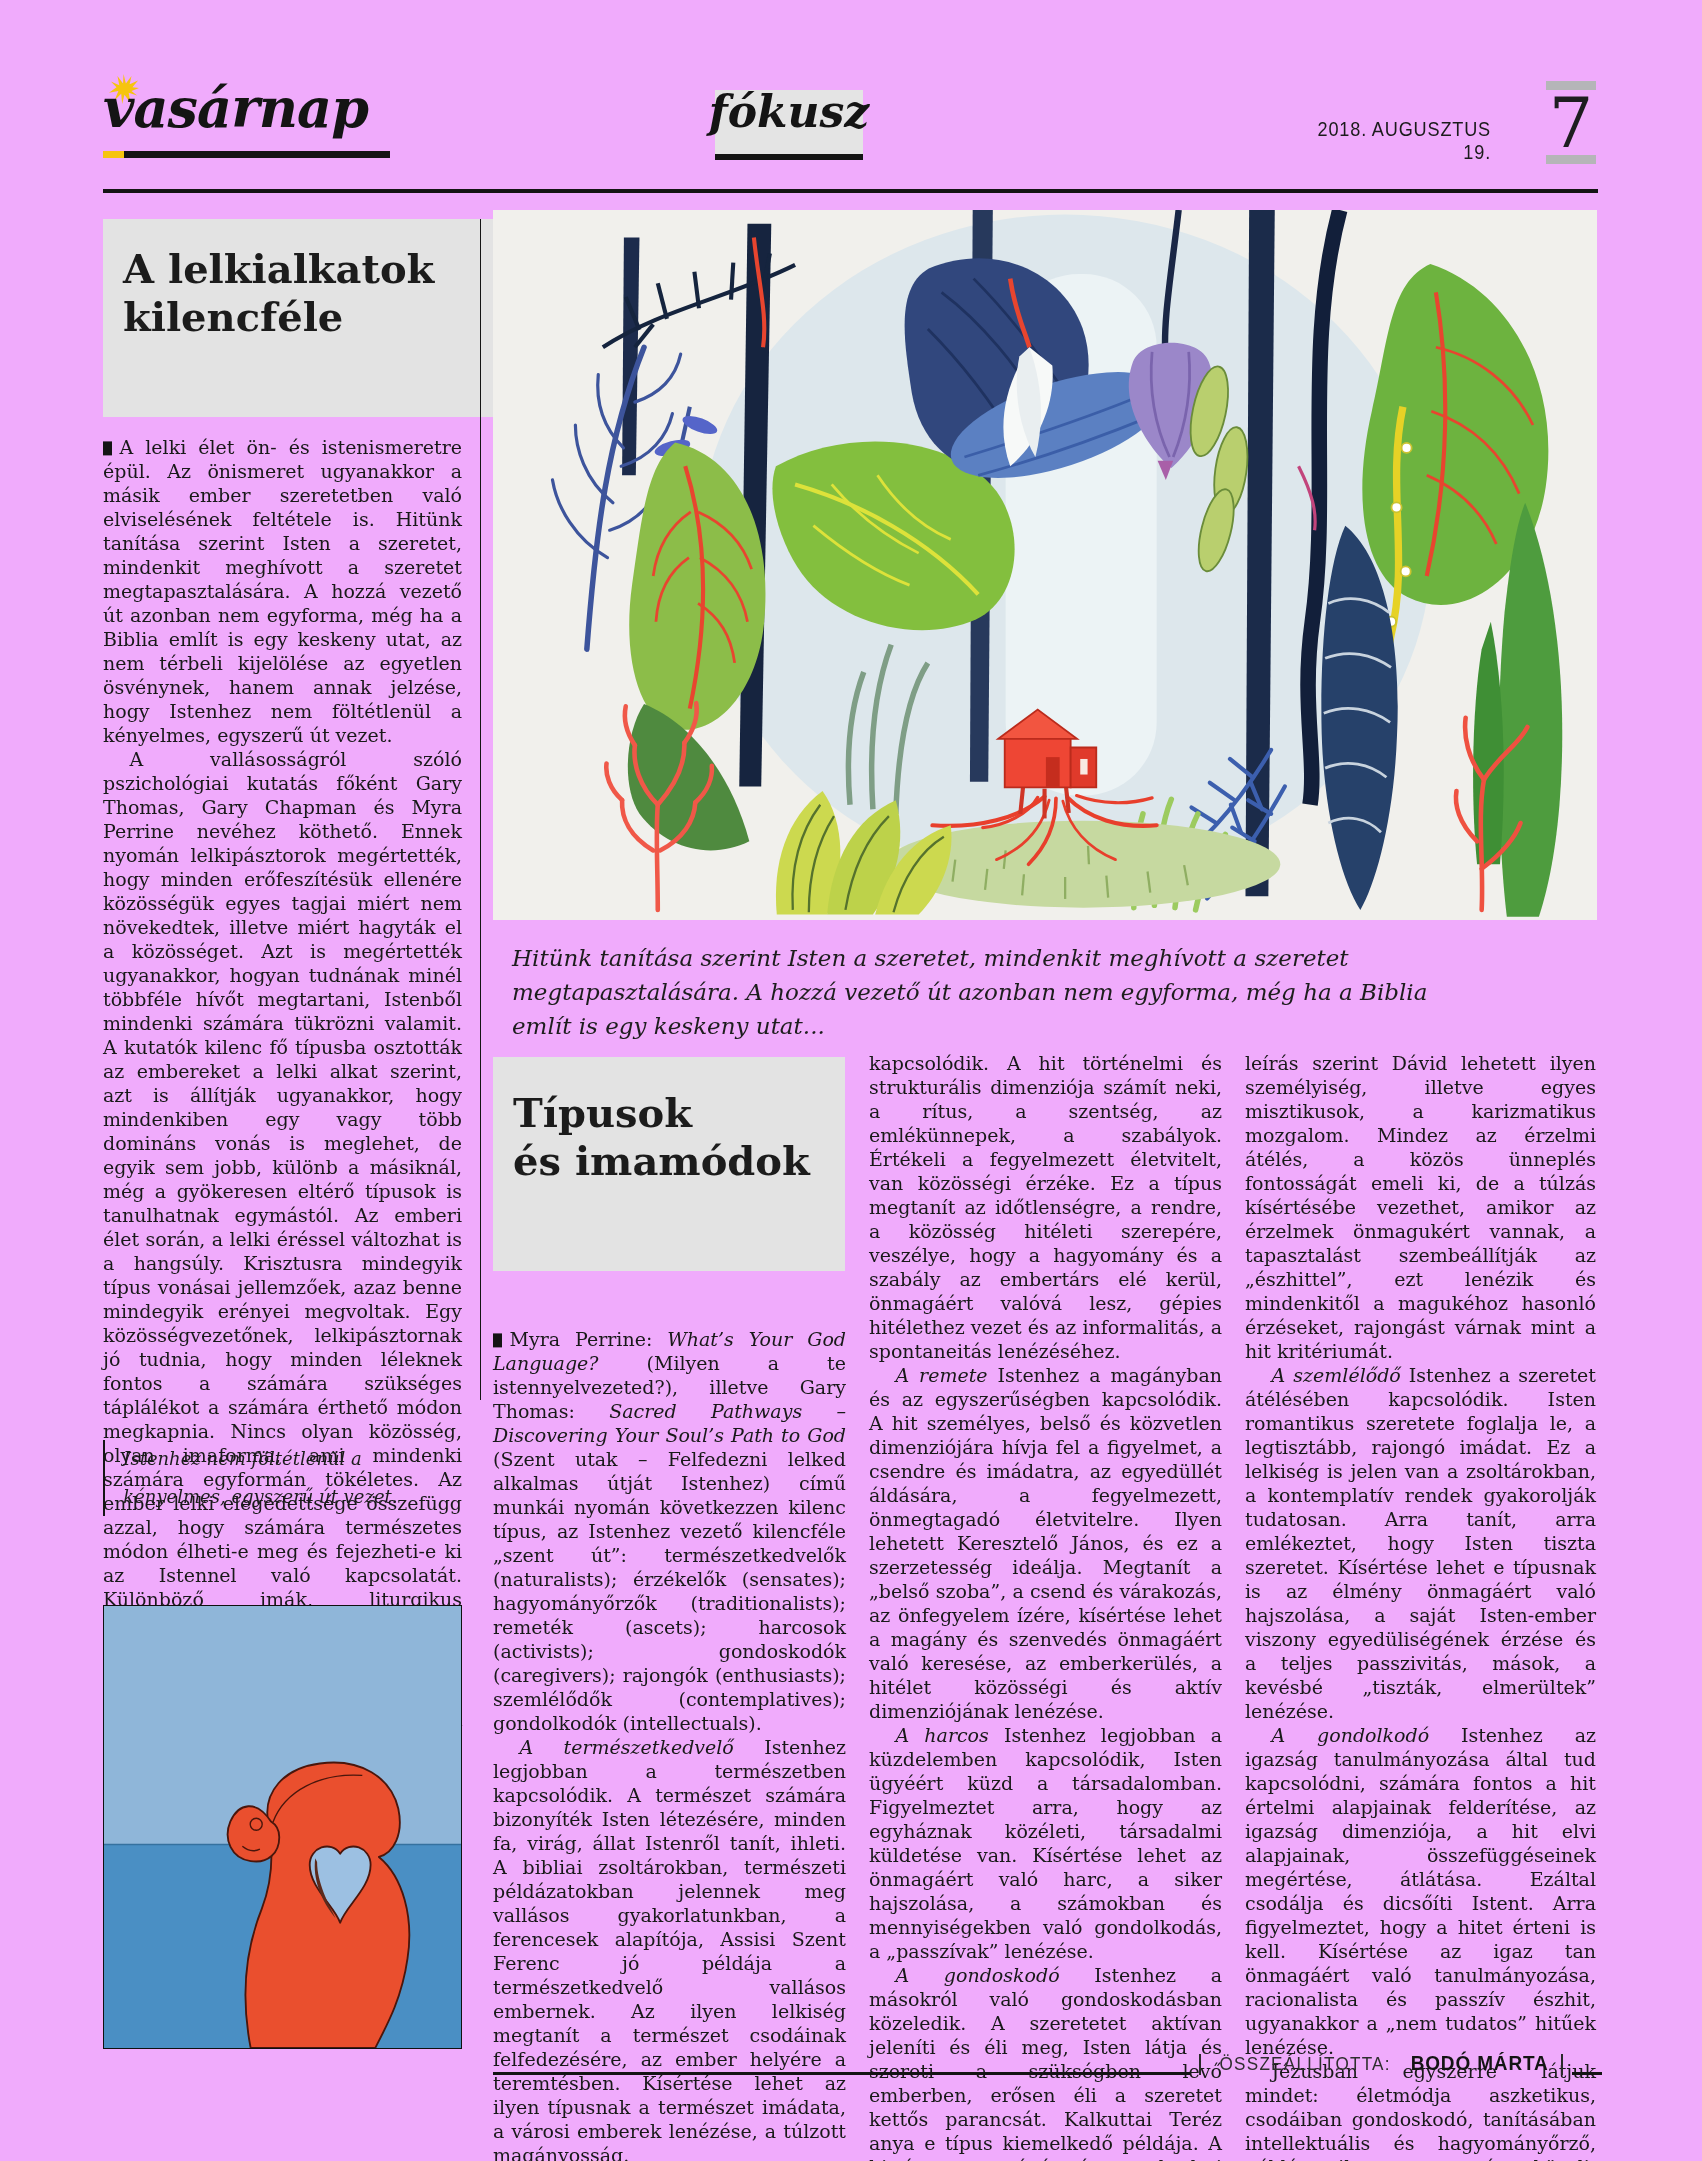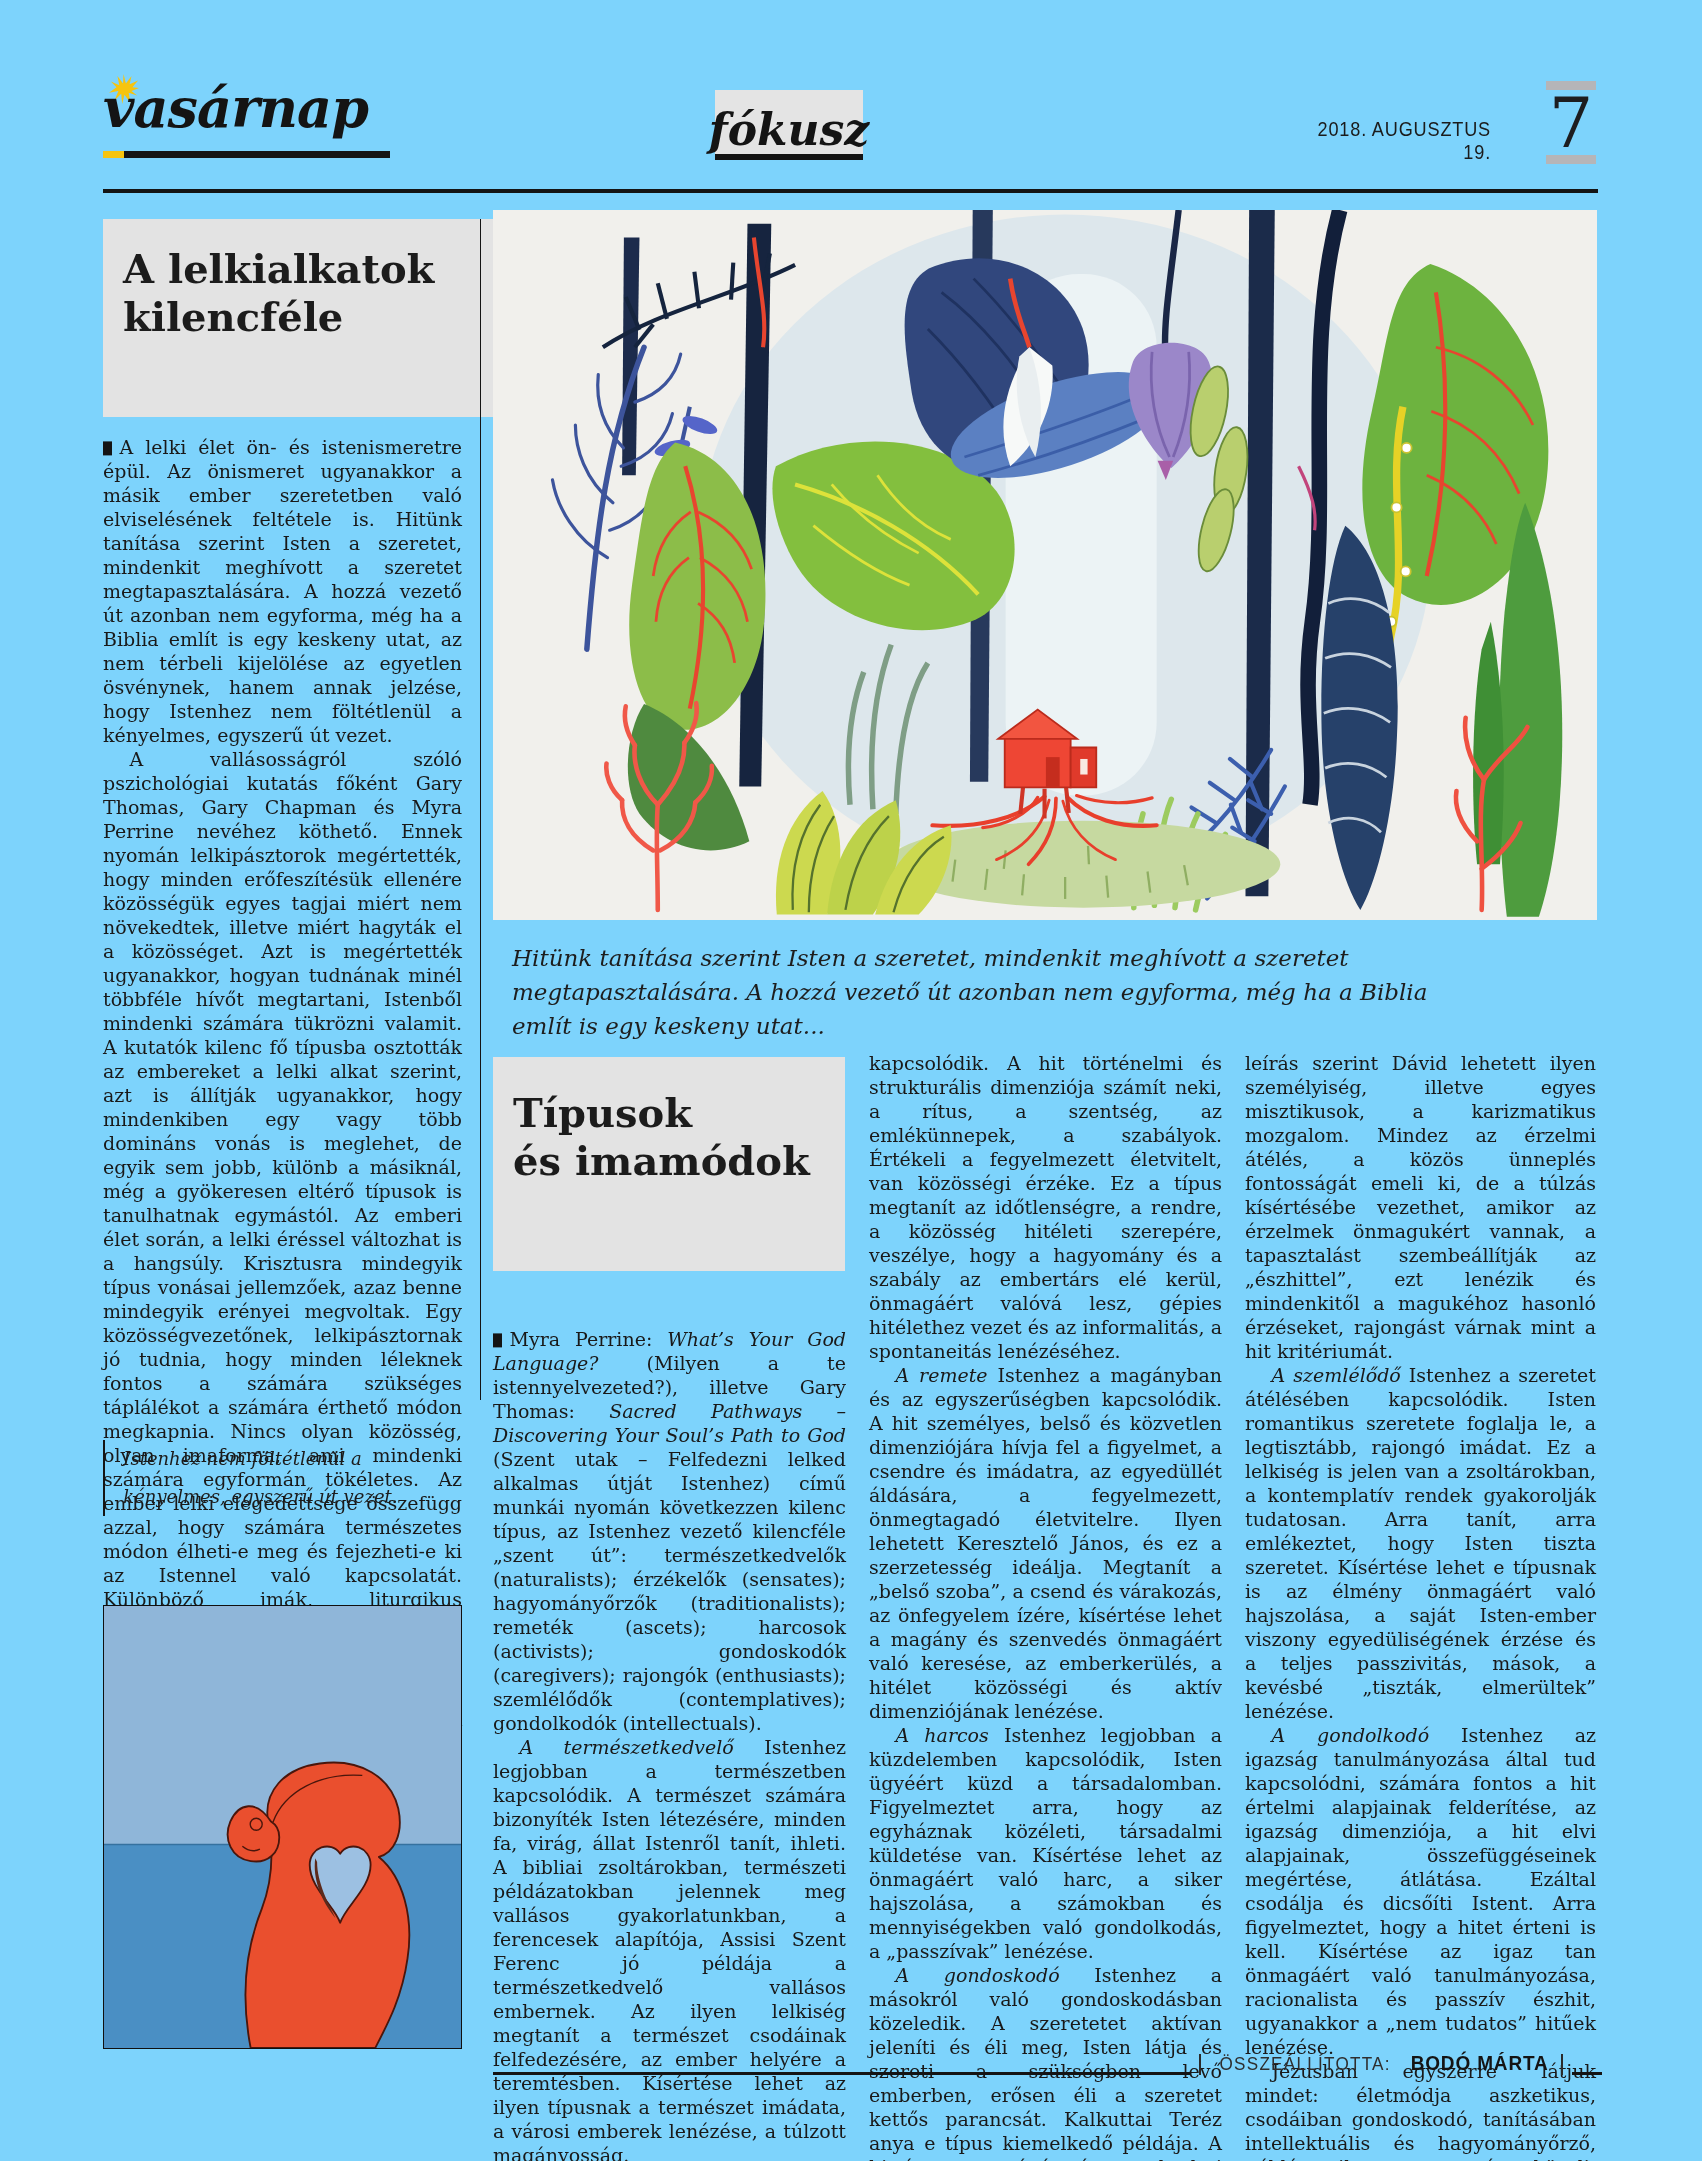--- a/index.html
+++ b/index.html
@@ -1,26 +1,26 @@
 <!DOCTYPE html>
 <html lang="hu" style="font-size:7.3px"><head>
 <meta charset="utf-8">
 <style>
   html,body{margin:0;padding:0;background:#ffffff;}
-  #page{position:relative;width:1702px;height:2161px;background:#7dd3fc;overflow:hidden;
+  #page{position:relative;width:1702px;height:2161px;background:#f0abfc;overflow:hidden;
         font-family:"DejaVu Serif","Liberation Serif",serif;color:#191919;}
   .abs{position:absolute;}
   
   .logo-text{left:103px;top:81px;font-style:italic;font-weight:700;font-size:54px;line-height:1;
              letter-spacing:-0.9px;color:#141414;}
   .logo-star{left:109px;top:74px;width:30px;height:30px;}
   .logo-bar-yellow{left:103px;top:151px;width:21px;height:7.3px;background:#f6c40f;}
   .logo-bar-black{left:124px;top:151px;width:266px;height:7.3px;background:#141414;}
   .fokusz-box{left:715px;top:90px;width:148px;height:70px;background:#e4e4e4;
-              border-bottom:6.4px solid #141414;display:flex;align-items:flex-end;justify-content:center;
+              border-bottom:6.4px solid #141414;display:flex;align-items:flex-start;justify-content:center;
               box-sizing:border-box;padding-bottom:1.8px;}
   .fokusz-box span{font-style:italic;font-weight:700;font-size:44px;line-height:1.0;color:#141414;}
   .date{left:1267px;top:118px;width:224px;text-align:right;font-family:"Liberation Sans",sans-serif;
         font-size:19.7px;letter-spacing:0.9px;color:#1b1b1b;transform:scaleX(.92);transform-origin:right;}
   .pagebar{left:1546px;width:50px;height:9.2px;background:#b5b5b8;}
   .pagebar.top{top:81px;} .pagebar.bottom{top:155px;}
   .pagenum{left:1546px;top:88px;width:50px;text-align:center;font-size:70px;line-height:1;
            font-weight:400;color:#1d1d1f;}
   .mast-rule{left:103px;top:189px;width:1495px;height:3.7px;background:#141414;}
   

